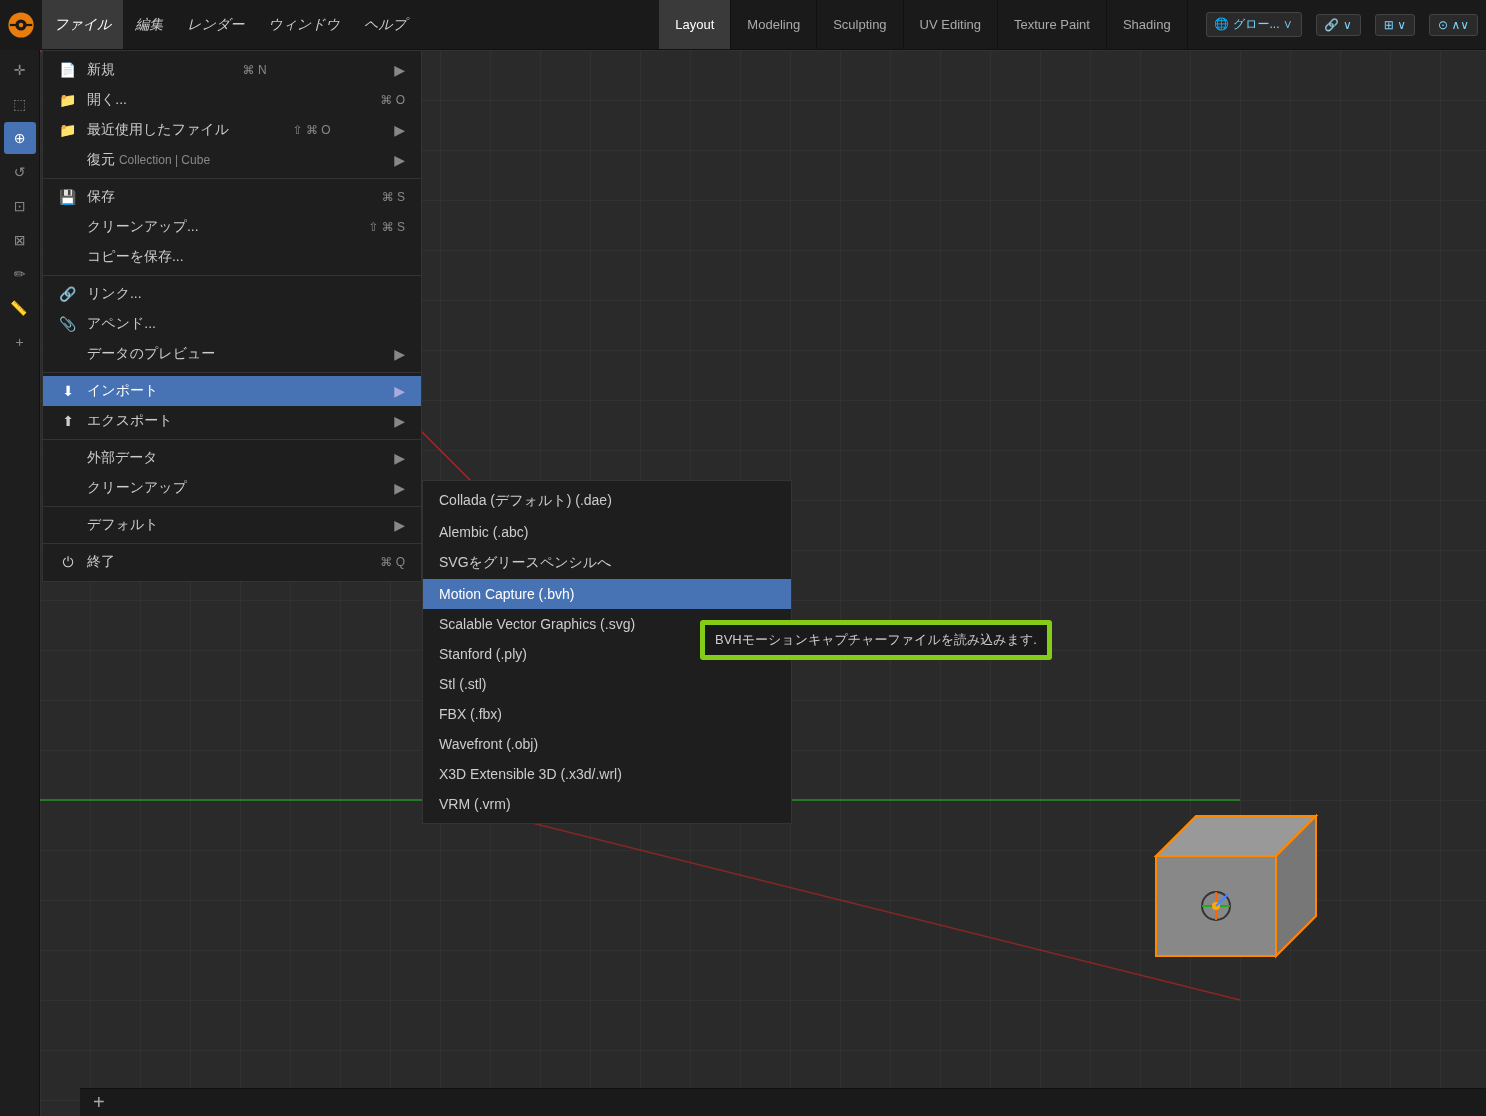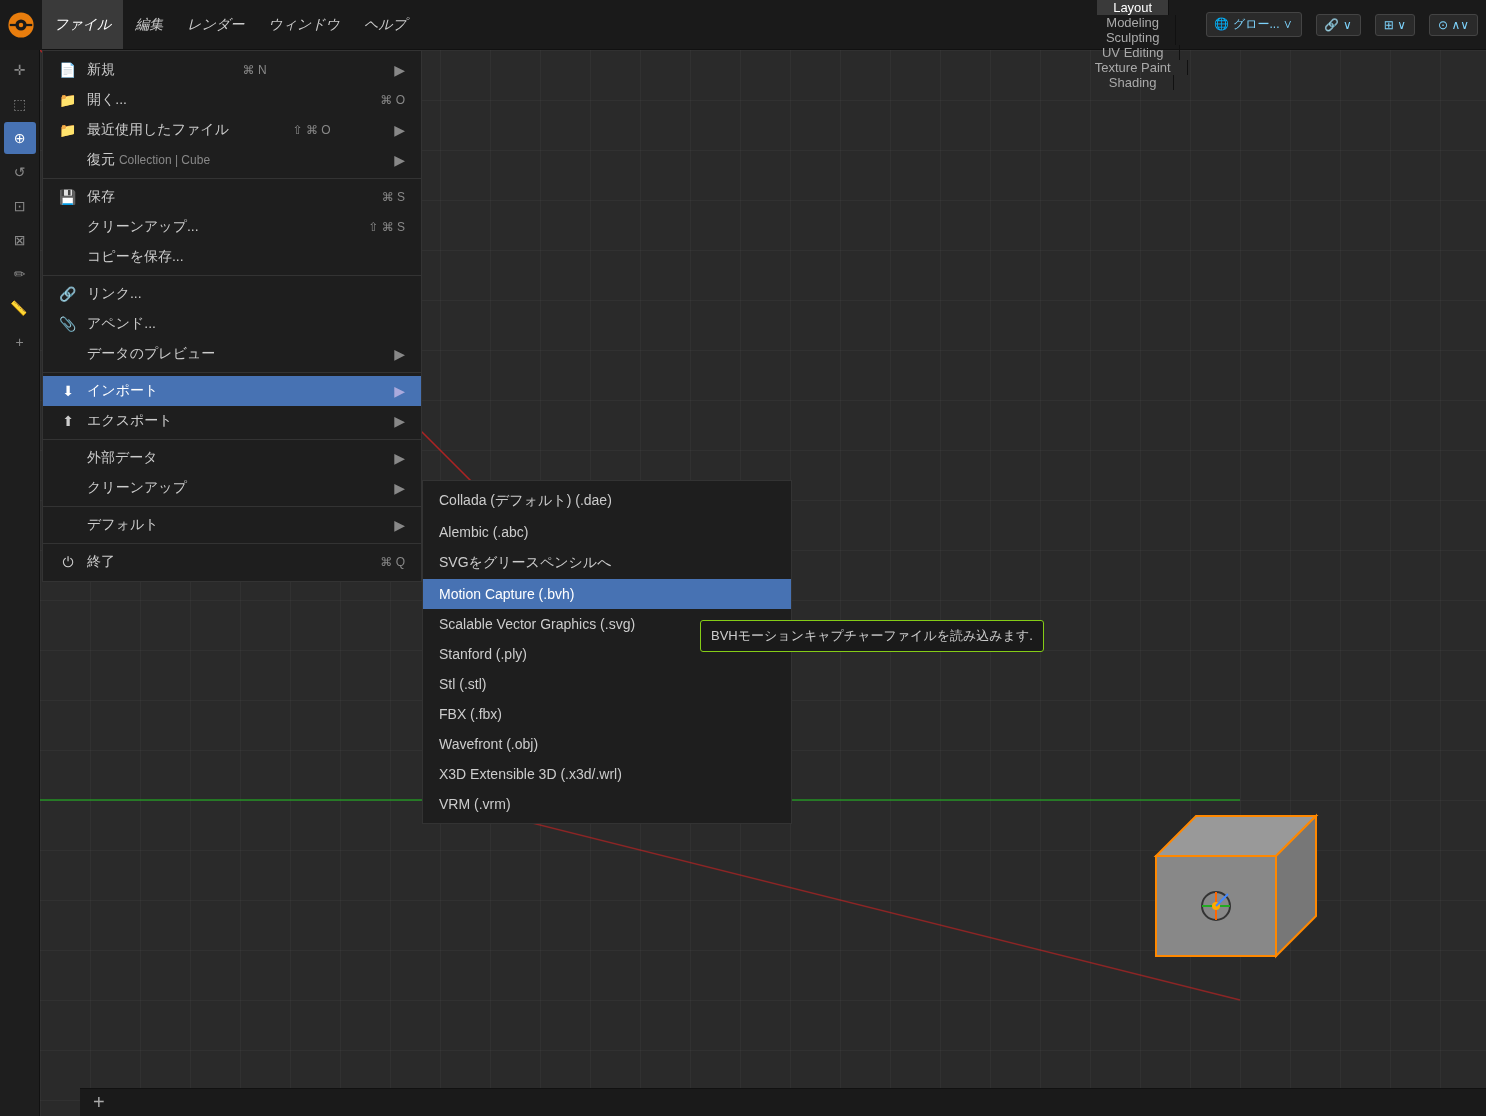--- a/index.html
+++ b/index.html
@@ -58,21 +58,20 @@
     }
 
     .tab-divider {
       flex: 1;
     }
 
     .workspace-tabs {
       display: flex;
       align-items: center;
       height: 100%;
-      flex-direction: column;
     }
 
     .workspace-tab {
       height: 100%;
       display: flex;
       align-items: center;
       padding: 0 16px;
       color: #aaa;
       font-size: 13px;
       cursor: pointer;
@@ -274,21 +273,21 @@
       background: #4772b3;
       color: white;
     }
 
     
     .tooltip {
       position: absolute;
       top: 620px;
       left: 700px;
       background: #1a1a1a;
-      border: 1px solid #84cc16;
+      border: 5px solid #84cc16;
       color: #ccc;
       font-size: 13px;
       padding: 6px 10px;
       border-radius: 3px;
       z-index: 400;
       white-space: nowrap;
     }
 
     
     .cube-container {

